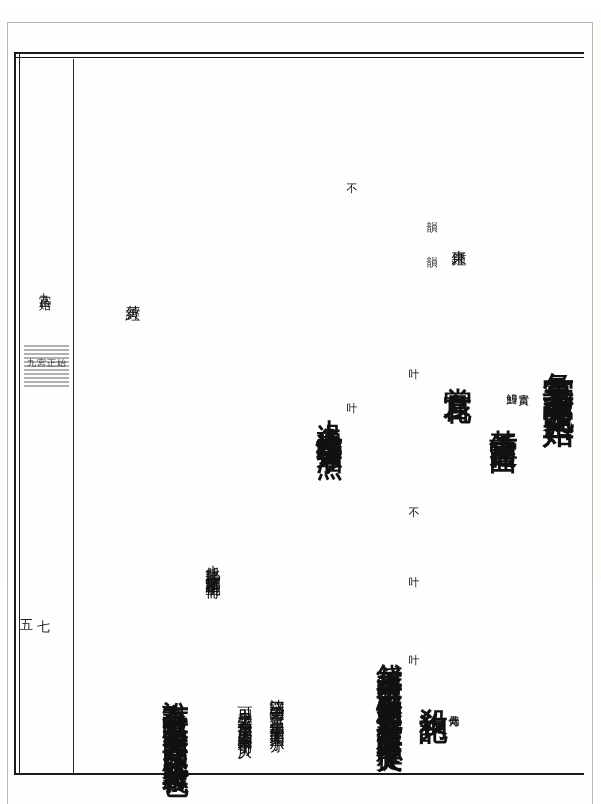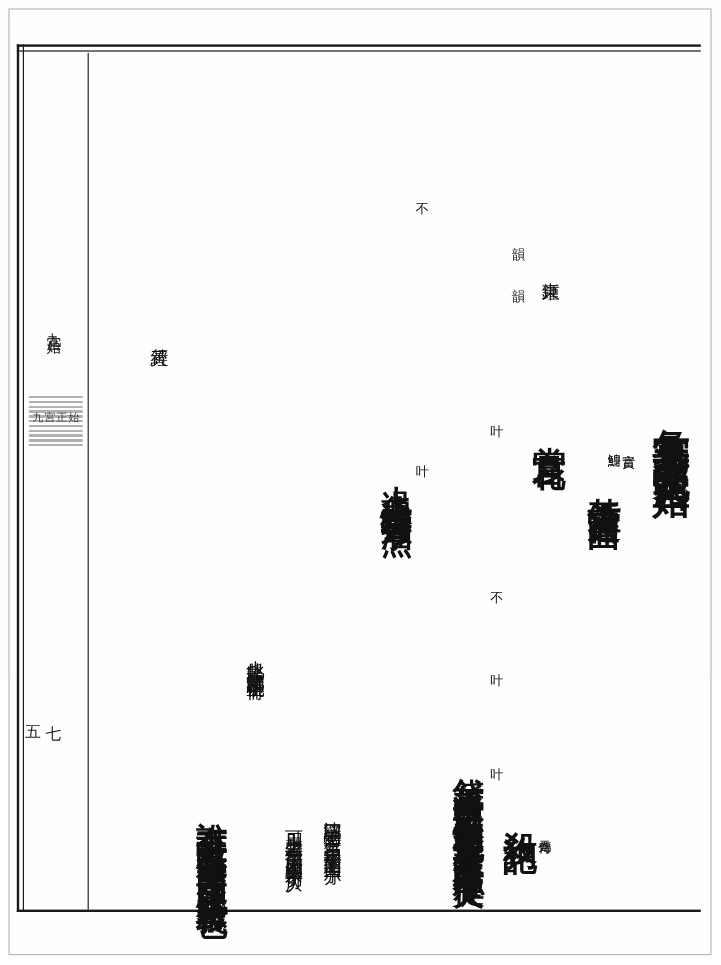--- a/index.html
+++ b/index.html
@@ -13,20 +13,21 @@
     font-family: "DejaVu Serif", serif;
     overflow: hidden;
   }
 
   .page {
     position: relative;
     width: 601px;
     height: 564px;
     background: #fdfdfb;
     box-sizing: border-box;
+    margin-top: 15px;
   }
 
   
   .page-frame {
     position: absolute;
     left: 7px;
     top: 7px;
     width: 586px;
     height: 789px;
     border: 1px solid #b9b9b4;

